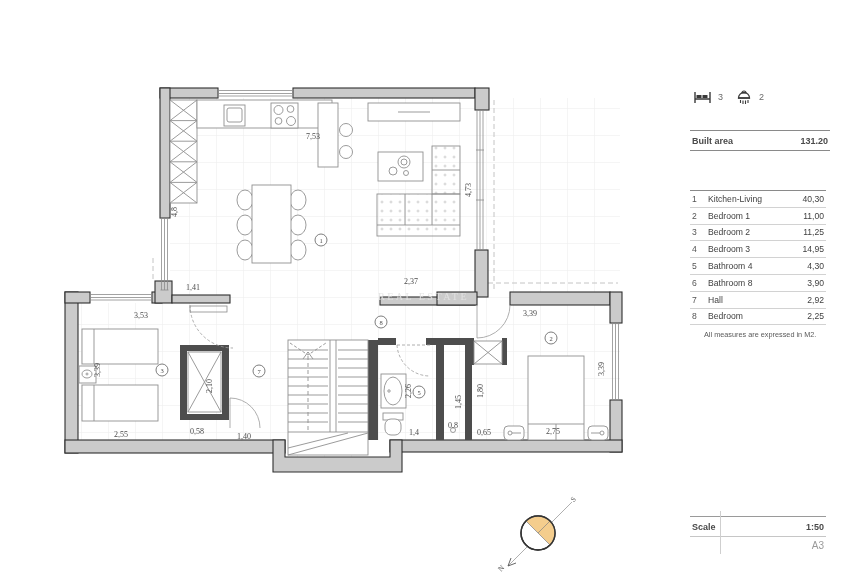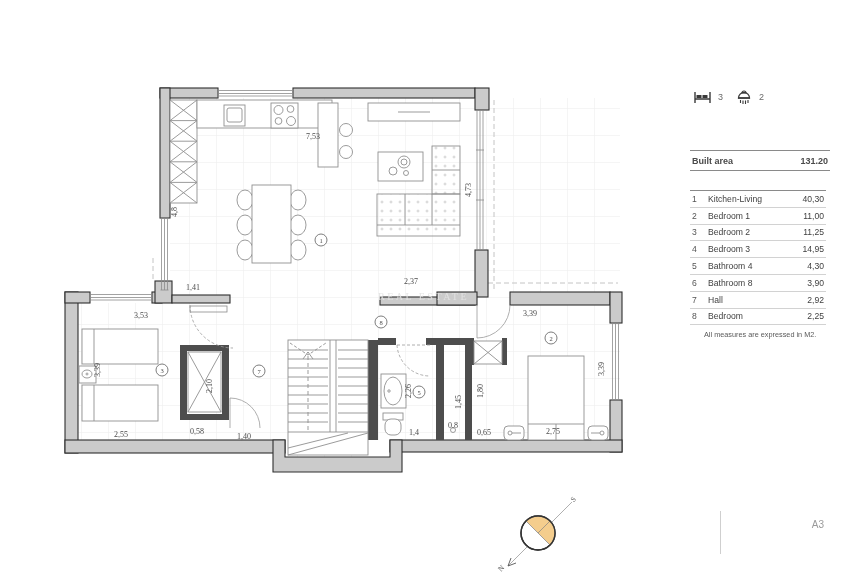--- a/index.html
+++ b/index.html
@@ -3,21 +3,21 @@
 <meta charset="utf-8">
 <style>
   html,body{margin:0;padding:0;background:#ffffff;width:850px;height:572px;overflow:hidden;
     font-family:"Liberation Sans",sans-serif;}
   #stage{position:relative;width:850px;height:572px;background:#fff;}
   
   #panel{position:absolute;left:690px;top:84px;width:140px;color:#3c3c3c;}
   .icons-row{position:absolute;left:4px;top:2px;width:132px;height:22px;display:flex;align-items:center;gap:7px;}
   .icons-row .cnt{font-size:9px;color:#6b6b6b;}
   .icons-row svg{display:block;}
-  .built{position:absolute;left:0;top:66px;width:136px;border-top:1.3px solid #8a8a8a;border-bottom:1.3px solid #8a8a8a;
+  .built{position:absolute;left:0;top:46px;width:136px;border-top:1.3px solid #8a8a8a;border-bottom:1.3px solid #8a8a8a;
     display:flex;justify-content:space-between;align-items:center;height:19px;font-size:9px;font-weight:700;color:#4a4a4a;padding:0 2px;}
   .roomtable{position:absolute;left:0;top:106px;width:136px;border-top:1.3px solid #8a8a8a;}
   .roomrow{display:flex;align-items:center;height:15.8px;border-bottom:1px solid #d2d2d2;font-size:8.6px;color:#3f3f3f;padding:0 2px;}
   .roomrow .rnum{width:16px;color:#555;}
   .roomrow .rname{flex:1;}
   .roomrow .rarea{text-align:left;}
   .note{position:absolute;left:14px;top:246px;font-size:7.3px;color:#5a5a5a;width:136px;}
   .scaleblock{position:absolute;left:0;top:432px;width:136px;}
   .scaleblock .srow{display:flex;justify-content:space-between;align-items:center;height:19px;
     border-top:1.3px solid #9a9a9a;border-bottom:1px solid #c6c6c6;font-size:9px;font-weight:700;color:#4a4a4a;padding:0 2px;}
@@ -358,18 +358,22 @@
     <div class="roomrow">
       <span class="rnum">8</span>
       <span class="rname">Bedroom</span>
       <span class="rarea">2,25</span>
     </div>
   </div>
 
   <div class="note">All measures are expressed in M2.</div>
 
   <div class="scaleblock">
+    <div class="srow">
+      <span>Scale</span>
+      <span>1:50</span>
+    </div>
     <div class="sheet">A3</div>
     <div class="vline"></div>
   </div>
 
 </div>
 </div>
 
 </body></html>

